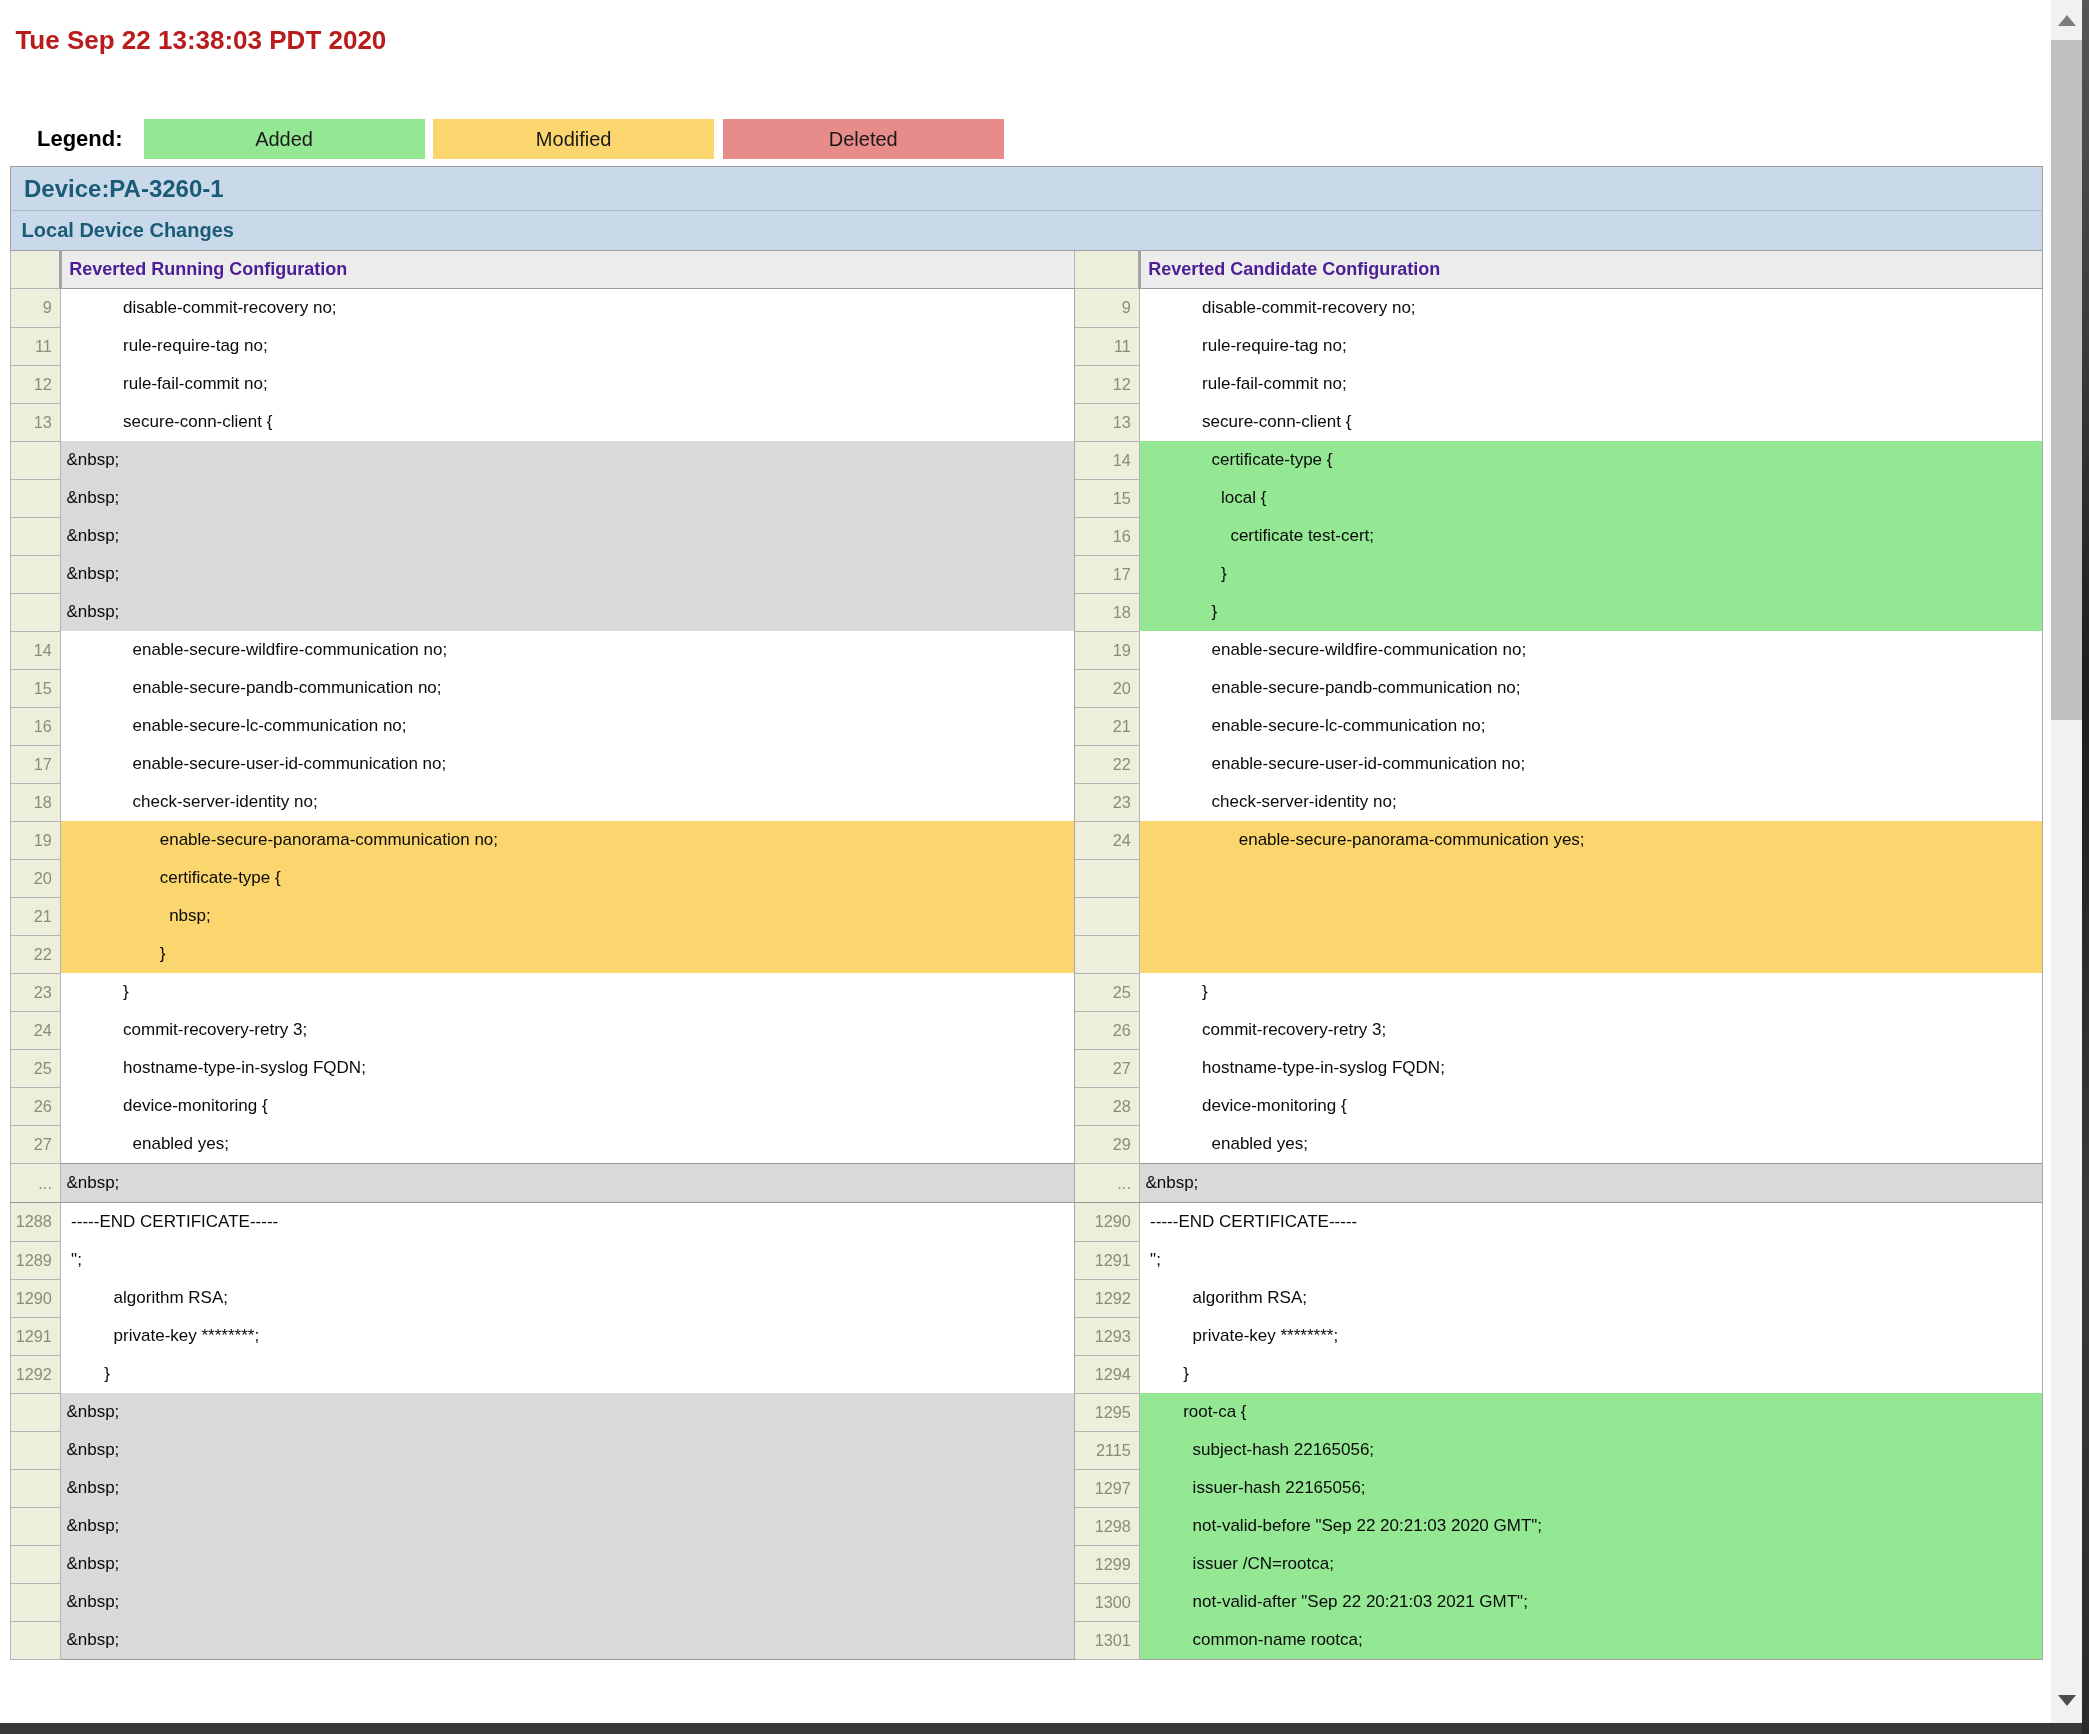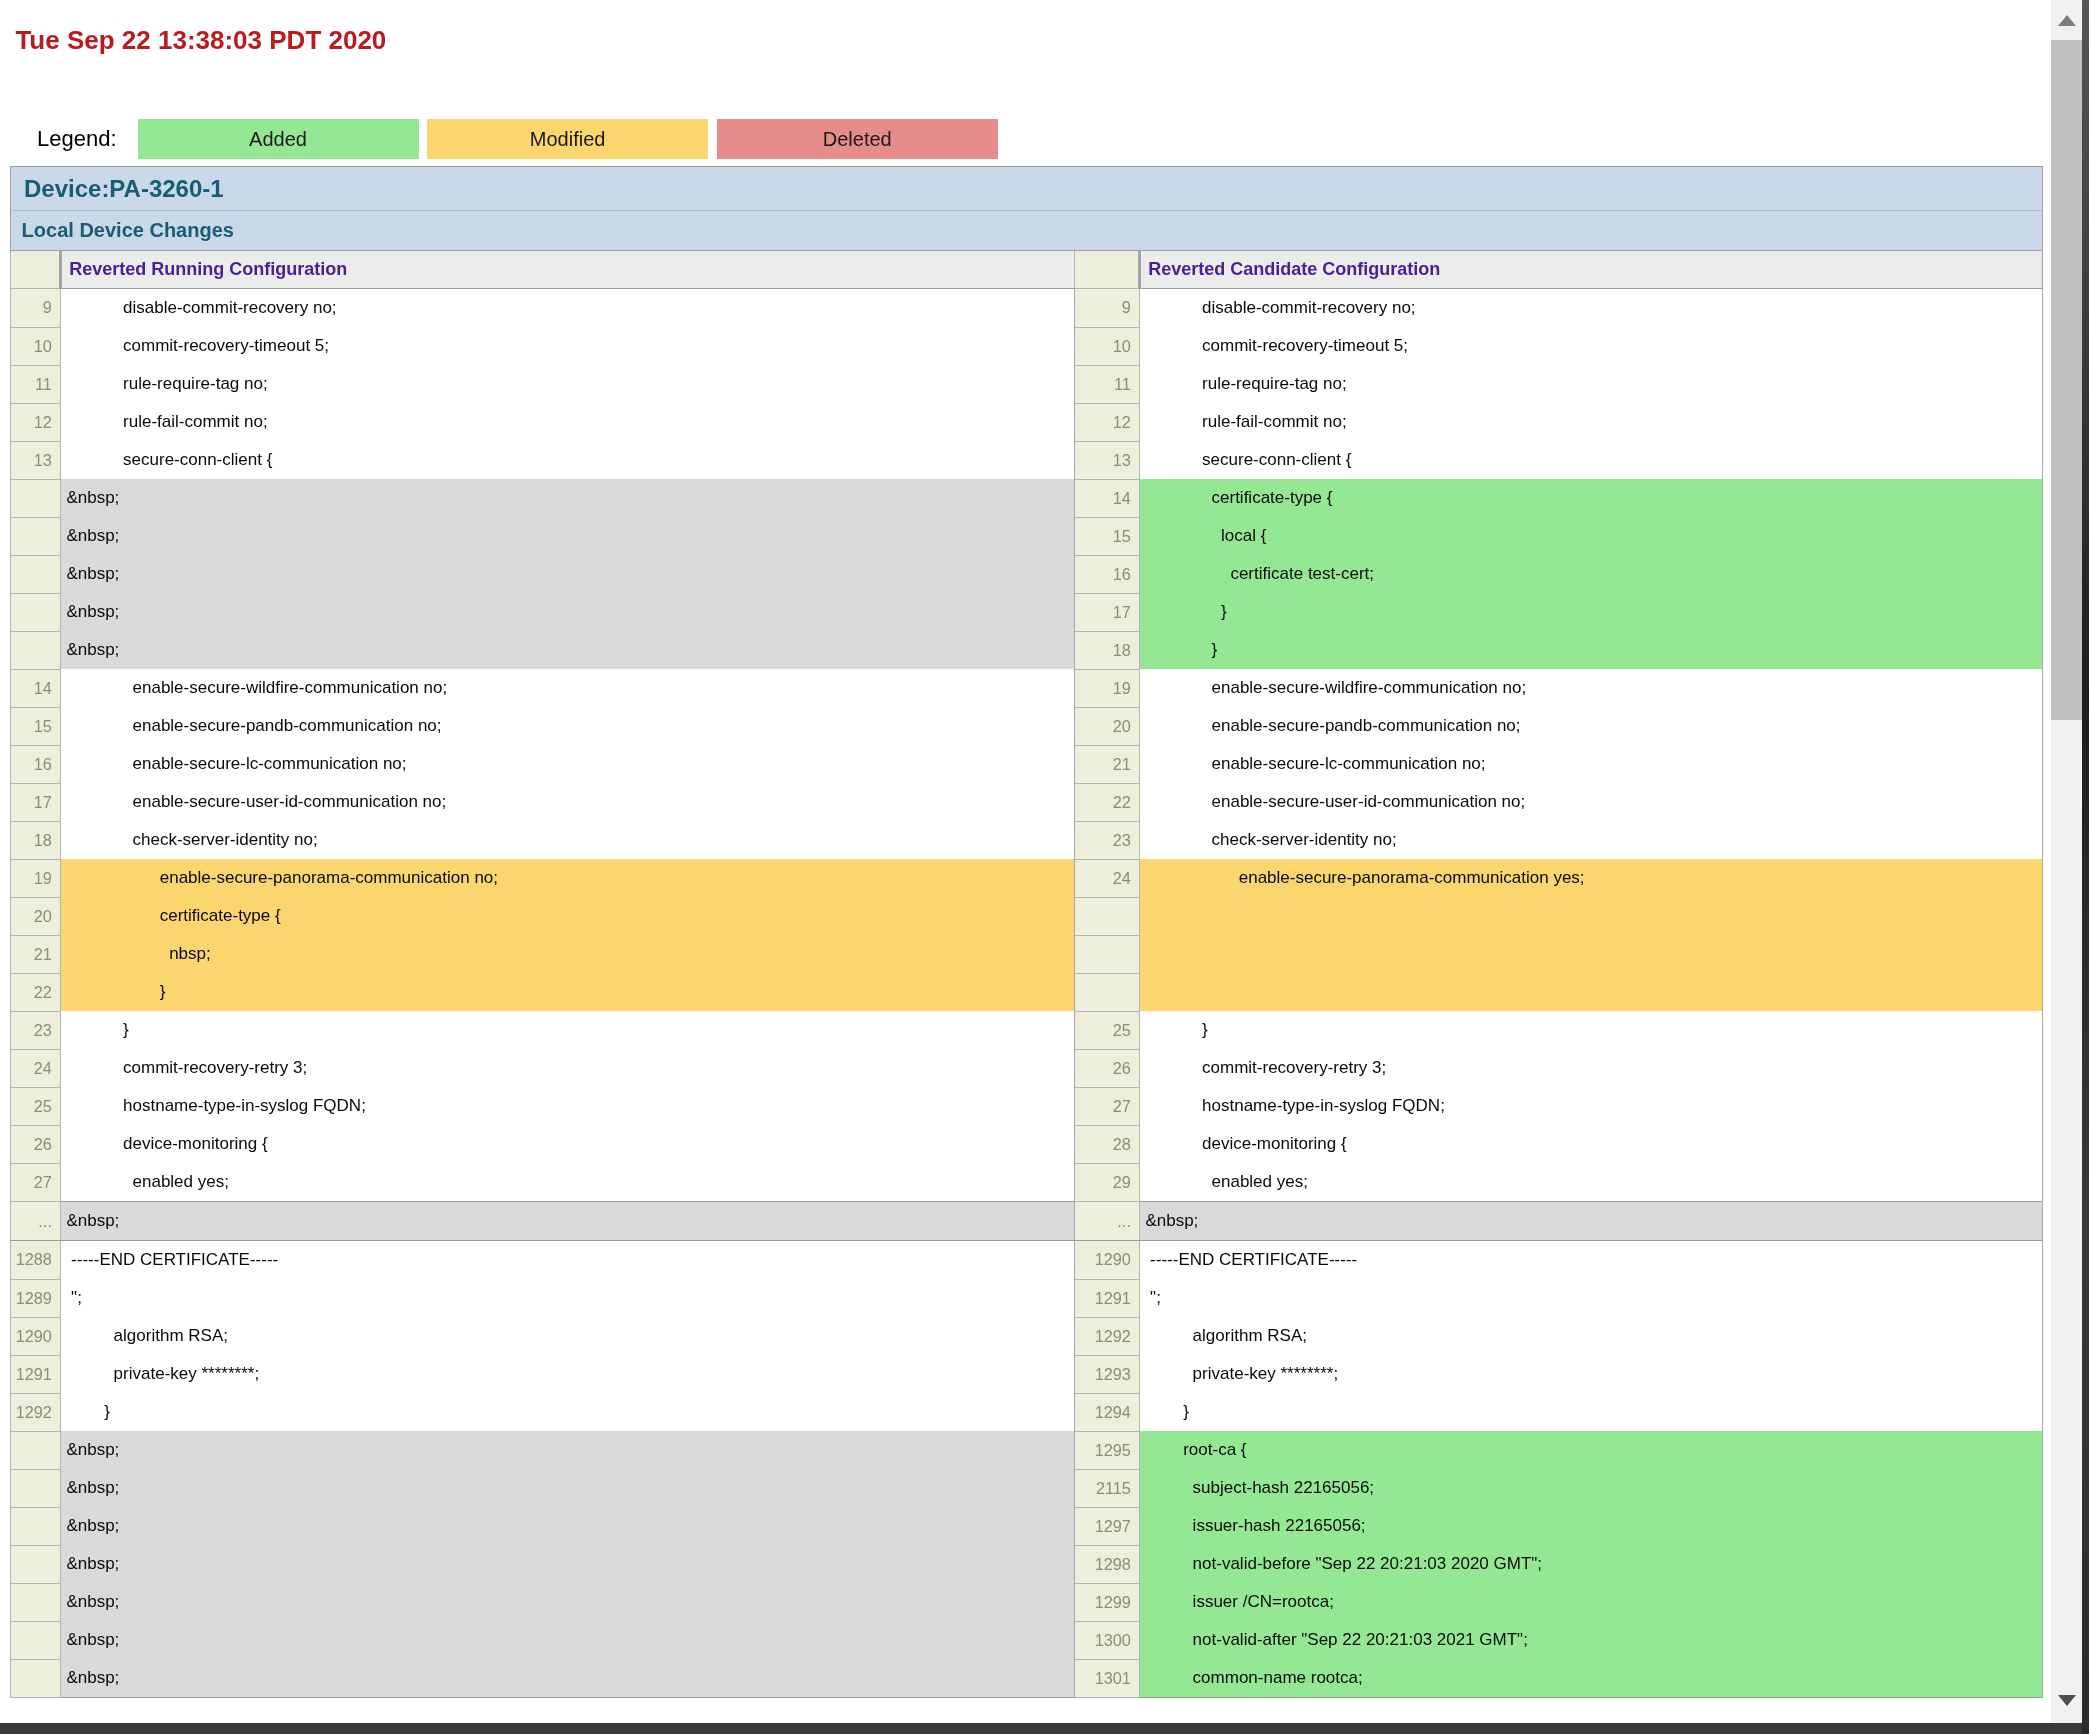--- a/index.html
+++ b/index.html
@@ -6,21 +6,21 @@
   html,body { background:#fff; }
   .page {
     position:relative; width:2090px; height:1734px; overflow:hidden;
     background:#fff; font-family:"Liberation Sans", sans-serif;
   }
   .title {
     position:absolute; top:25px; left:15.4px;
     font-size:26px; font-weight:bold; color:#b91c1c; letter-spacing:0px;
   }
   .legend { position:absolute; top:119px; left:37px; display:flex; align-items:center; height:40px; }
-  .legend-label { font-size:22px; font-weight:normal; color:#000; margin-right:21px; }
+  .legend-label { font-size:22px; font-weight:bold; color:#000; margin-right:21px; }
   .legend-boxes { display:flex; }
   .legend-box {
     width:281px; height:40px; margin-right:8.6px;
     display:flex; align-items:center; justify-content:center;
     font-size:20px; color:#1a1a1a;
   }
   table.diff-table {
     position:absolute; top:166px; left:9.6px; width:2033px;
     border-collapse:collapse; table-layout:fixed;
     border:1.9px solid #9e9e9e;
@@ -115,26 +115,20 @@
       </tr>
     </tbody>
     <tbody id="diff-rows">
         <tr>
           <td class="gut">9</td>
           <td class="cc t-n">            disable-commit-recovery no;</td>
           <td class="gut">9</td>
           <td class="cc t-n">            disable-commit-recovery no;</td>
         </tr>
         <tr>
-          <td class="gut">10</td>
-          <td class="cc t-n">            commit-recovery-timeout 5;</td>
-          <td class="gut">10</td>
-          <td class="cc t-n">            commit-recovery-timeout 5;</td>
-        </tr>
-        <tr>
           <td class="gut">11</td>
           <td class="cc t-n">            rule-require-tag no;</td>
           <td class="gut">11</td>
           <td class="cc t-n">            rule-require-tag no;</td>
         </tr>
         <tr>
           <td class="gut">12</td>
           <td class="cc t-n">            rule-fail-commit no;</td>
           <td class="gut">12</td>
           <td class="cc t-n">            rule-fail-commit no;</td>

